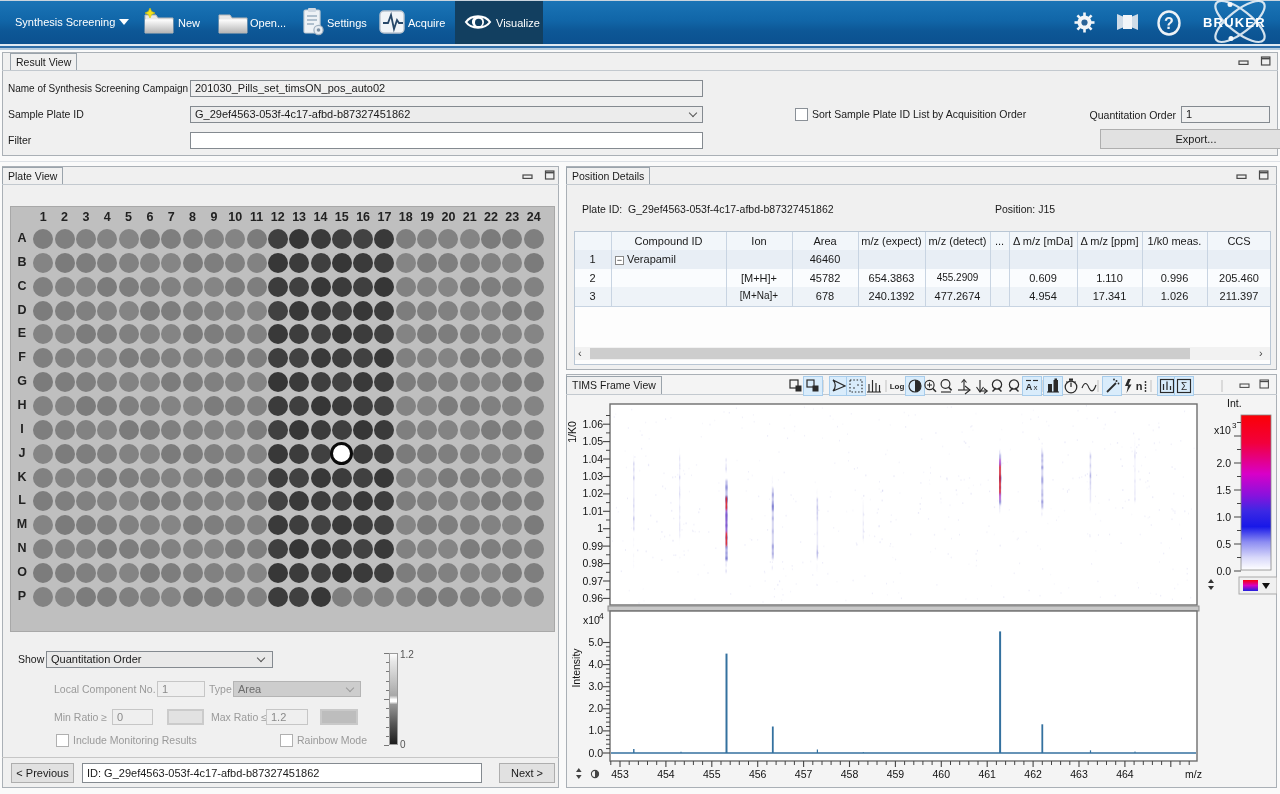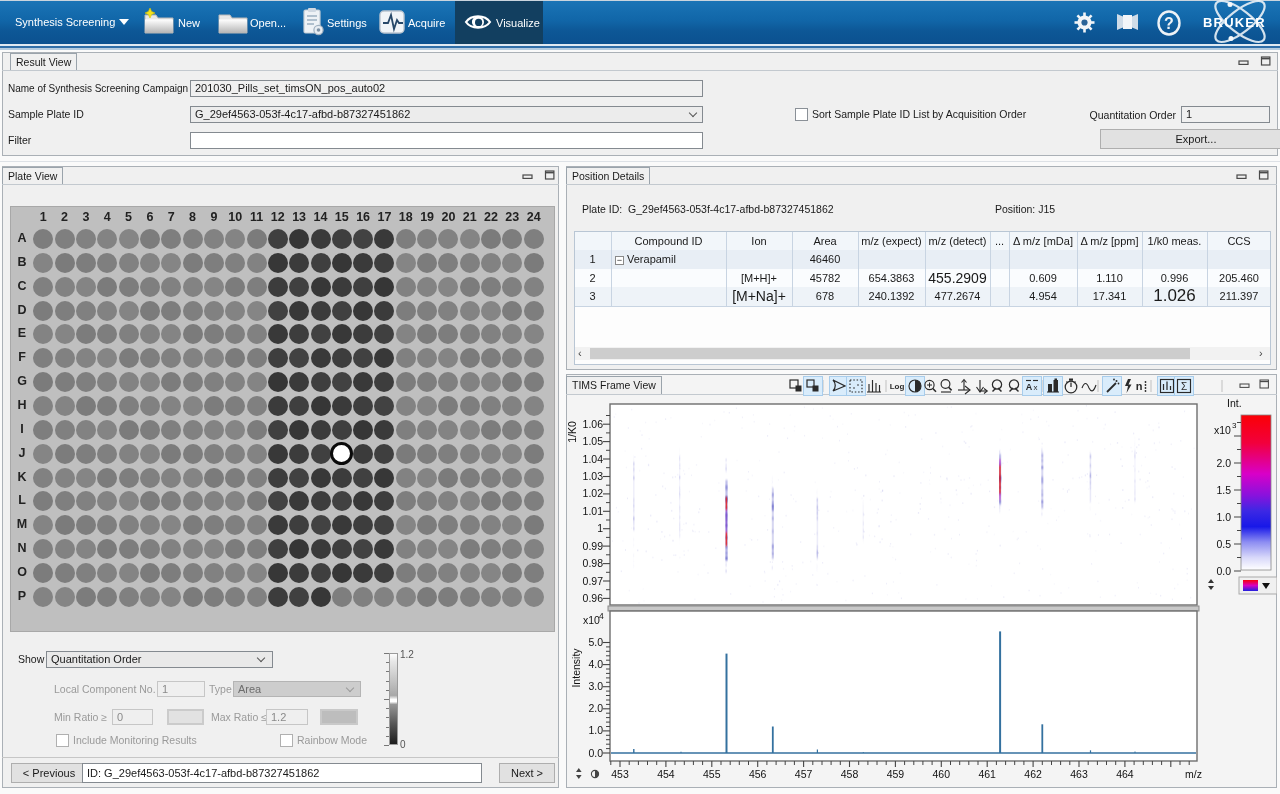--- a/index.html
+++ b/index.html
@@ -582,21 +582,21 @@
 <div class="abs" style="left:386px;top:671.4px;width:3px;height:1px;background:#777"></div>
 <div class="abs" style="left:386px;top:680.6px;width:3px;height:1px;background:#777"></div>
 <div class="abs" style="left:386px;top:689.8px;width:3px;height:1px;background:#777"></div>
 <div class="abs" style="left:384px;top:699.0px;width:5px;height:1px;background:#777"></div>
 <div class="abs" style="left:386px;top:708.2px;width:3px;height:1px;background:#777"></div>
 <div class="abs" style="left:386px;top:717.4px;width:3px;height:1px;background:#777"></div>
 <div class="abs" style="left:386px;top:726.6px;width:3px;height:1px;background:#777"></div>
 <div class="abs" style="left:386px;top:735.8px;width:3px;height:1px;background:#777"></div>
 <div class="abs" style="left:384px;top:745.0px;width:5px;height:1px;background:#777"></div>
 <div class="abs" style="left:2px;top:757px;width:557px;height:1px;background:#c6c6c6"></div>
-<div class="btn" style="left:11px;top:763px;width:76px;height:20px;line-height:19px">&lt; Previous</div>
+<div class="btn" style="left:11px;top:763px;width:63px;height:20px;line-height:19px">&lt; Previous</div>
 <div class="input" style="left:82px;top:763px;width:400px;height:20px;line-height:18px">ID: G_29ef4563-053f-4c17-afbd-b87327451862</div>
 <div class="btn" style="left:499px;top:763px;width:56px;height:20px;line-height:19px">Next &gt;</div>
 
 <div class="panel" style="left:566px;top:166px;width:711px;height:204px"></div>
 <div class="abs" style="left:566px;top:184px;width:711px;height:1px;background:#c3c9cf"></div>
 <div class="tab" style="left:566px;top:167px">Position Details</div>
 <div class="lbl" style="left:582px;top:201px">Plate ID:&nbsp; G_29ef4563-053f-4c17-afbd-b87327451862</div>
 <div class="lbl" style="left:995px;top:201px">Position: J15</div>
 <svg class="mmbox" style="left:1236px;top:170px" width="34" height="10" viewBox="0 0 34 10">
     <rect x="1" y="5" width="9" height="3.4" fill="none" stroke="#4a4a4a" stroke-width="1.2"></rect>
@@ -630,35 +630,35 @@
 <div class="abs" style="left:575px;top:268.5px;width:695px;height:1px;background:#c8d4e2"></div>
 <div class="abs" style="left:574px;top:250px;width:37px;height:18.5px;font-size:11px;line-height:18.5px;text-align:center">1</div>
 <div class="abs" style="left:615px;top:250px;height:18.5px;font-size:11px;line-height:18.5px;white-space:nowrap"><span style="display:inline-block;width:9px;height:9px;border:1px solid #8a8a8a;background:#fff;line-height:7px;font-size:9px;text-align:center;margin-right:3px;vertical-align:middle">−</span>Verapamil</div>
 <div class="abs" style="left:792px;top:250px;width:66px;height:18.5px;font-size:11px;line-height:18.5px;text-align:center;white-space:nowrap">46460</div>
 <div class="abs" style="left:575px;top:268.5px;width:695px;height:18.5px;background:#fafcfe"></div>
 <div class="abs" style="left:575px;top:287.0px;width:695px;height:1px;background:#c8d4e2"></div>
 <div class="abs" style="left:574px;top:268.5px;width:37px;height:18.5px;font-size:11px;line-height:18.5px;text-align:center">2</div>
 <div class="abs" style="left:726px;top:268.5px;width:66px;height:18.5px;font-size:11px;line-height:18.5px;text-align:center;white-space:nowrap">[M+H]+</div>
 <div class="abs" style="left:792px;top:268.5px;width:66px;height:18.5px;font-size:11px;line-height:18.5px;text-align:center;white-space:nowrap">45782</div>
 <div class="abs" style="left:858px;top:268.5px;width:67px;height:18.5px;font-size:11px;line-height:18.5px;text-align:center;white-space:nowrap">654.3863</div>
-<div class="abs" style="left:925px;top:268.5px;width:65px;height:18.5px;font-size:14px;line-height:18.5px;text-align:center;white-space:nowrap">455.2909</div>
+<div class="abs" style="left:925px;top:268.5px;width:65px;height:18.5px;font-size:10px;line-height:18.5px;text-align:center;white-space:nowrap">455.2909</div>
 <div class="abs" style="left:1009px;top:268.5px;width:68px;height:18.5px;font-size:11px;line-height:18.5px;text-align:center;white-space:nowrap">0.609</div>
 <div class="abs" style="left:1077px;top:268.5px;width:65px;height:18.5px;font-size:11px;line-height:18.5px;text-align:center;white-space:nowrap">1.110</div>
 <div class="abs" style="left:1142px;top:268.5px;width:65px;height:18.5px;font-size:11px;line-height:18.5px;text-align:center;white-space:nowrap">0.996</div>
 <div class="abs" style="left:1207px;top:268.5px;width:64px;height:18.5px;font-size:11px;line-height:18.5px;text-align:center;white-space:nowrap">205.460</div>
 <div class="abs" style="left:575px;top:287px;width:695px;height:18.5px;background:#eef3f8"></div>
 <div class="abs" style="left:575px;top:305.5px;width:695px;height:1px;background:#c8d4e2"></div>
 <div class="abs" style="left:574px;top:287px;width:37px;height:18.5px;font-size:11px;line-height:18.5px;text-align:center">3</div>
-<div class="abs" style="left:726px;top:287px;width:66px;height:18.5px;font-size:14px;line-height:18.5px;text-align:center;white-space:nowrap">[M+Na]+</div>
+<div class="abs" style="left:726px;top:287px;width:66px;height:18.5px;font-size:10px;line-height:18.5px;text-align:center;white-space:nowrap">[M+Na]+</div>
 <div class="abs" style="left:792px;top:287px;width:66px;height:18.5px;font-size:11px;line-height:18.5px;text-align:center;white-space:nowrap">678</div>
 <div class="abs" style="left:858px;top:287px;width:67px;height:18.5px;font-size:11px;line-height:18.5px;text-align:center;white-space:nowrap">240.1392</div>
 <div class="abs" style="left:925px;top:287px;width:65px;height:18.5px;font-size:11px;line-height:18.5px;text-align:center;white-space:nowrap">477.2674</div>
 <div class="abs" style="left:1009px;top:287px;width:68px;height:18.5px;font-size:11px;line-height:18.5px;text-align:center;white-space:nowrap">4.954</div>
 <div class="abs" style="left:1077px;top:287px;width:65px;height:18.5px;font-size:11px;line-height:18.5px;text-align:center;white-space:nowrap">17.341</div>
-<div class="abs" style="left:1142px;top:287px;width:65px;height:18.5px;font-size:17px;line-height:18.5px;text-align:center;white-space:nowrap">1.026</div>
+<div class="abs" style="left:1142px;top:287px;width:65px;height:18.5px;font-size:11px;line-height:18.5px;text-align:center;white-space:nowrap">1.026</div>
 <div class="abs" style="left:1207px;top:287px;width:64px;height:18.5px;font-size:11px;line-height:18.5px;text-align:center;white-space:nowrap">211.397</div>
 <div class="abs" style="left:611px;top:250px;width:1px;height:56px;background:#c8d4e2"></div>
 <div class="abs" style="left:726px;top:250px;width:1px;height:56px;background:#c8d4e2"></div>
 <div class="abs" style="left:792px;top:250px;width:1px;height:56px;background:#c8d4e2"></div>
 <div class="abs" style="left:858px;top:250px;width:1px;height:56px;background:#c8d4e2"></div>
 <div class="abs" style="left:925px;top:250px;width:1px;height:56px;background:#c8d4e2"></div>
 <div class="abs" style="left:990px;top:250px;width:1px;height:56px;background:#c8d4e2"></div>
 <div class="abs" style="left:1009px;top:250px;width:1px;height:56px;background:#c8d4e2"></div>
 <div class="abs" style="left:1077px;top:250px;width:1px;height:56px;background:#c8d4e2"></div>
 <div class="abs" style="left:1142px;top:250px;width:1px;height:56px;background:#c8d4e2"></div>

